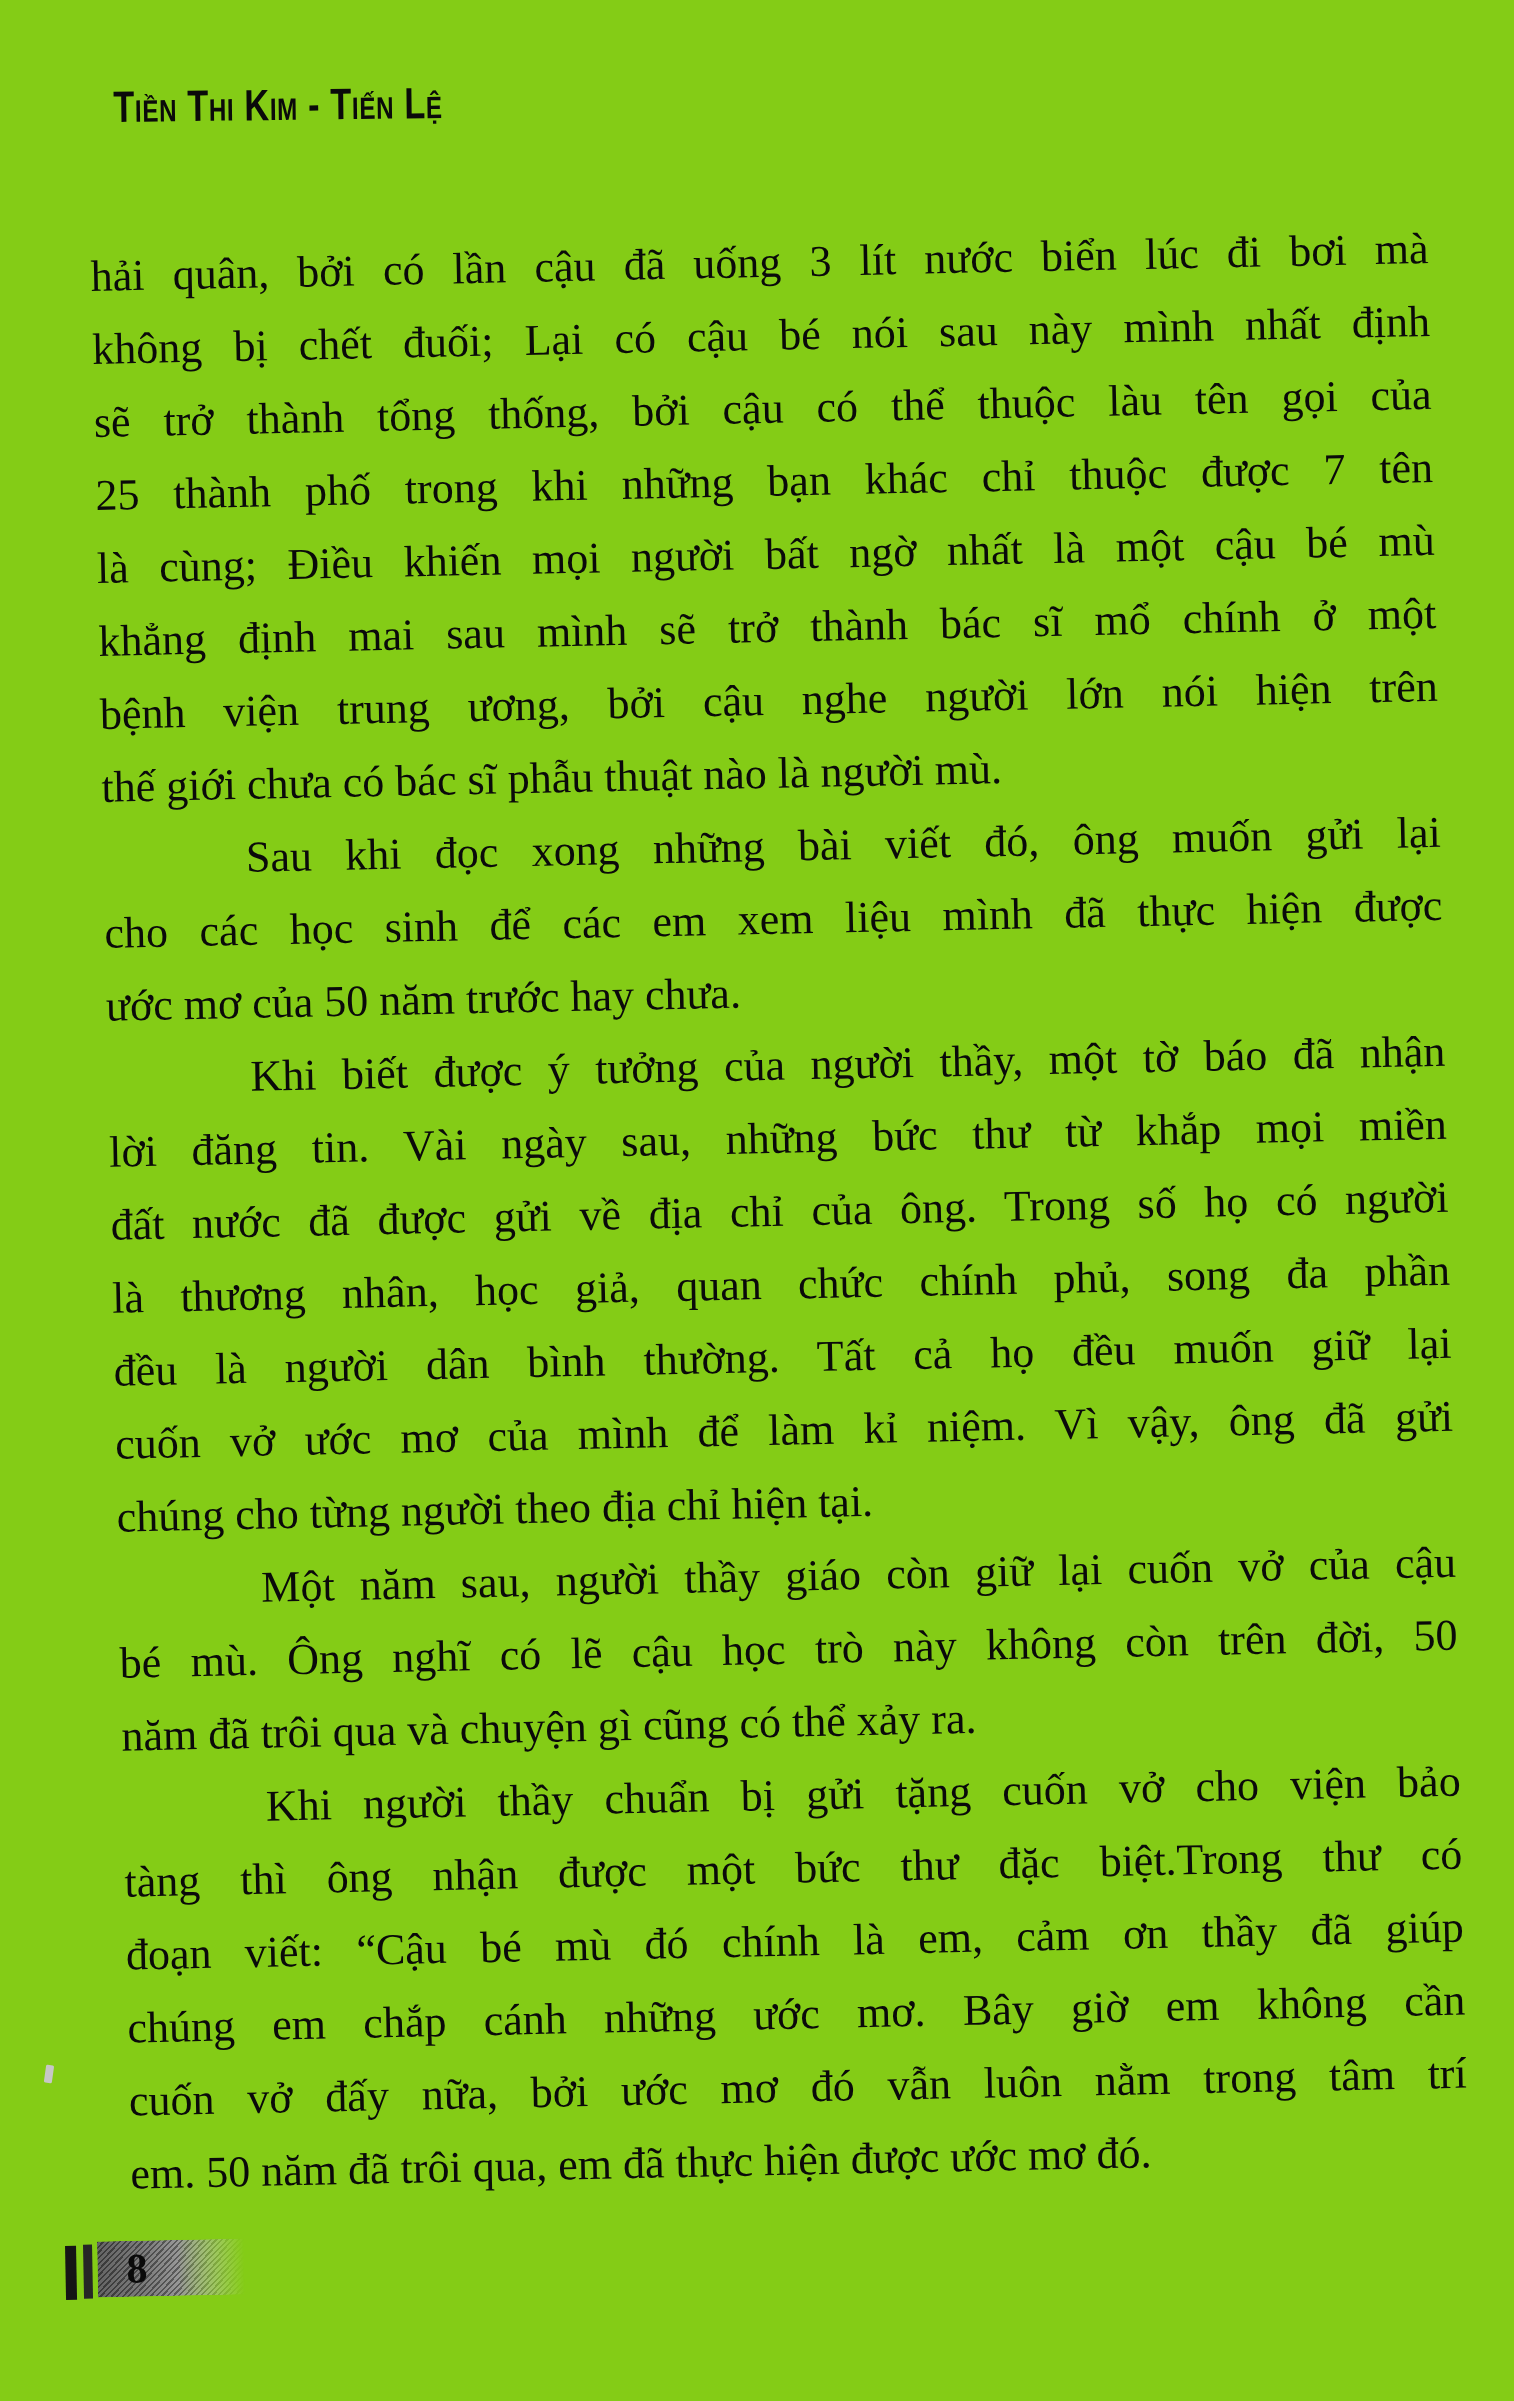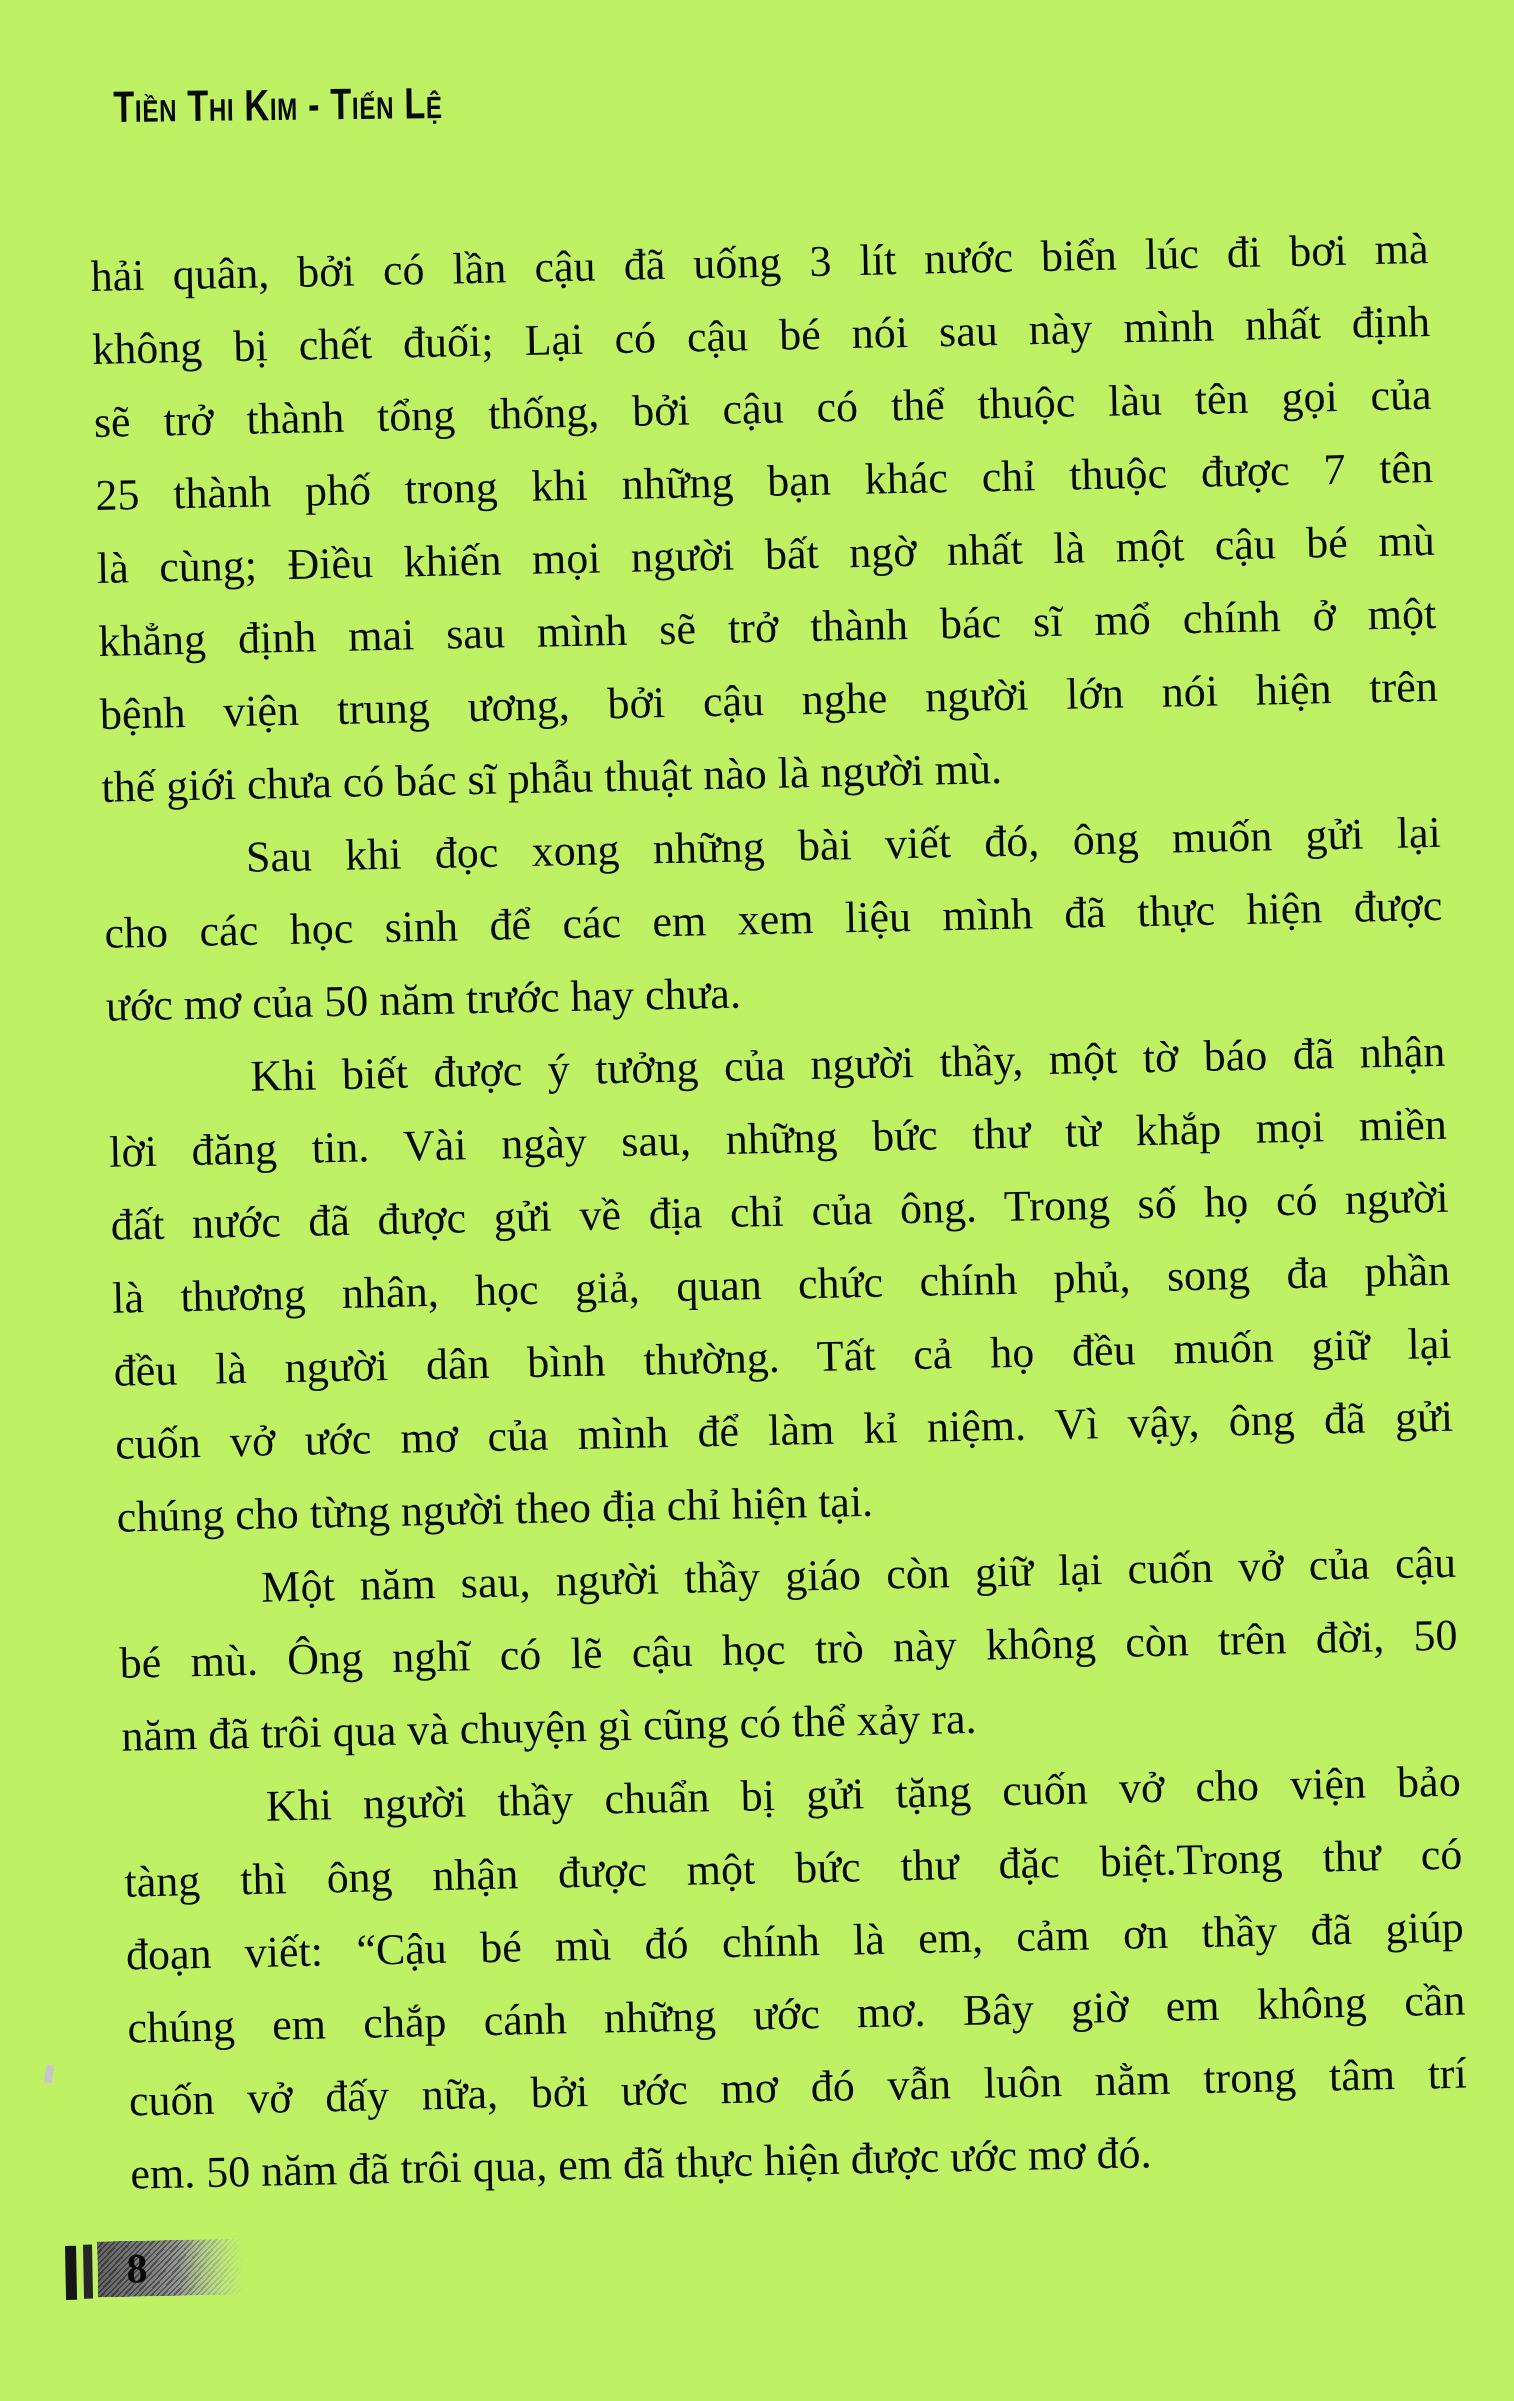--- a/index.html
+++ b/index.html
@@ -1,18 +1,18 @@
 <!DOCTYPE html>
 <html style="font-size:13px"><head>
 <meta charset="utf-8">
 <style>
   html,body { margin:0; padding:0; background:#e8e8e8; }
   .page {
     position:relative; width:1515px; height:2401px;
-    background:#bef264; overflow:hidden;
+    background:#84cc16; overflow:hidden;
     font-family:"Liberation Serif","DejaVu Serif",serif;
     color:#0a0a0a;
   }
   .running-header {
     position:absolute; left:113px; top:82px;
     font-family:"Liberation Sans","DejaVu Sans",sans-serif;
     font-variant:small-caps;
     font-weight:bold;
     font-size:44px;
     letter-spacing:0.8px;

